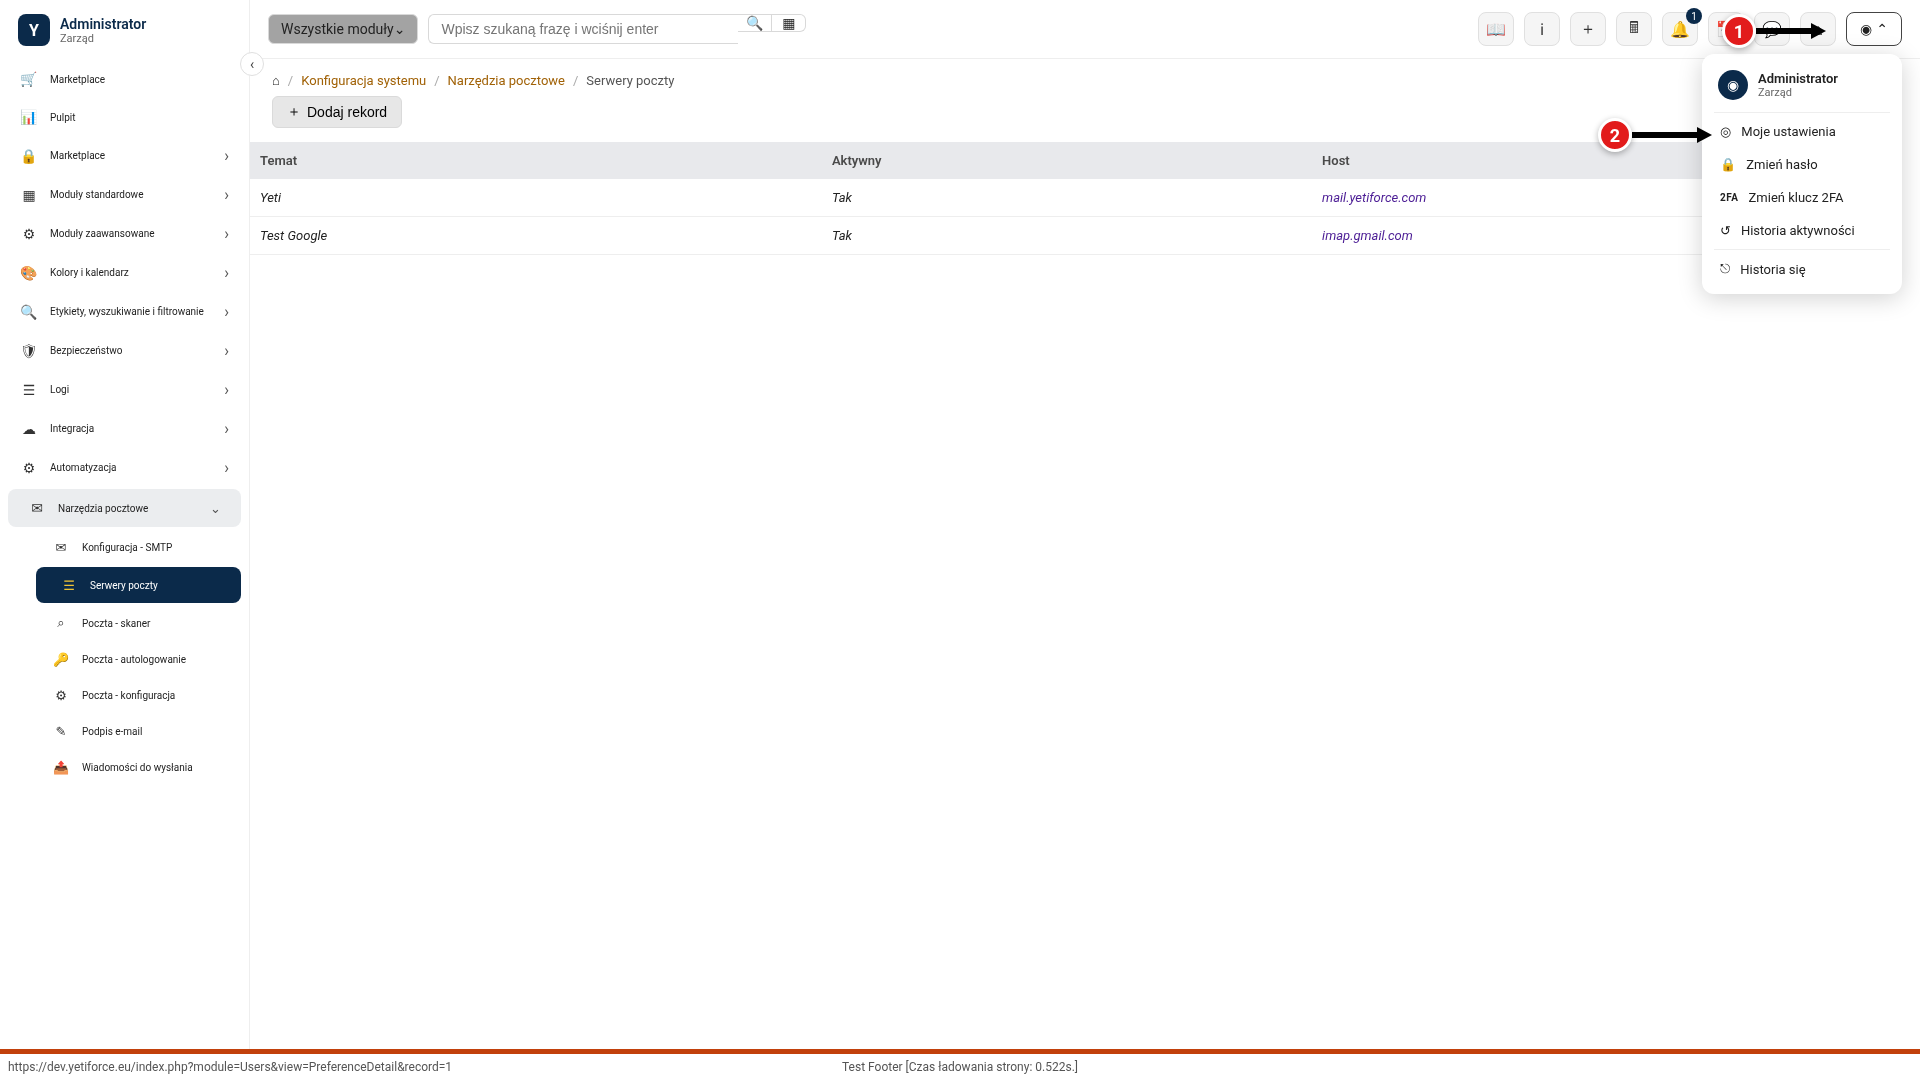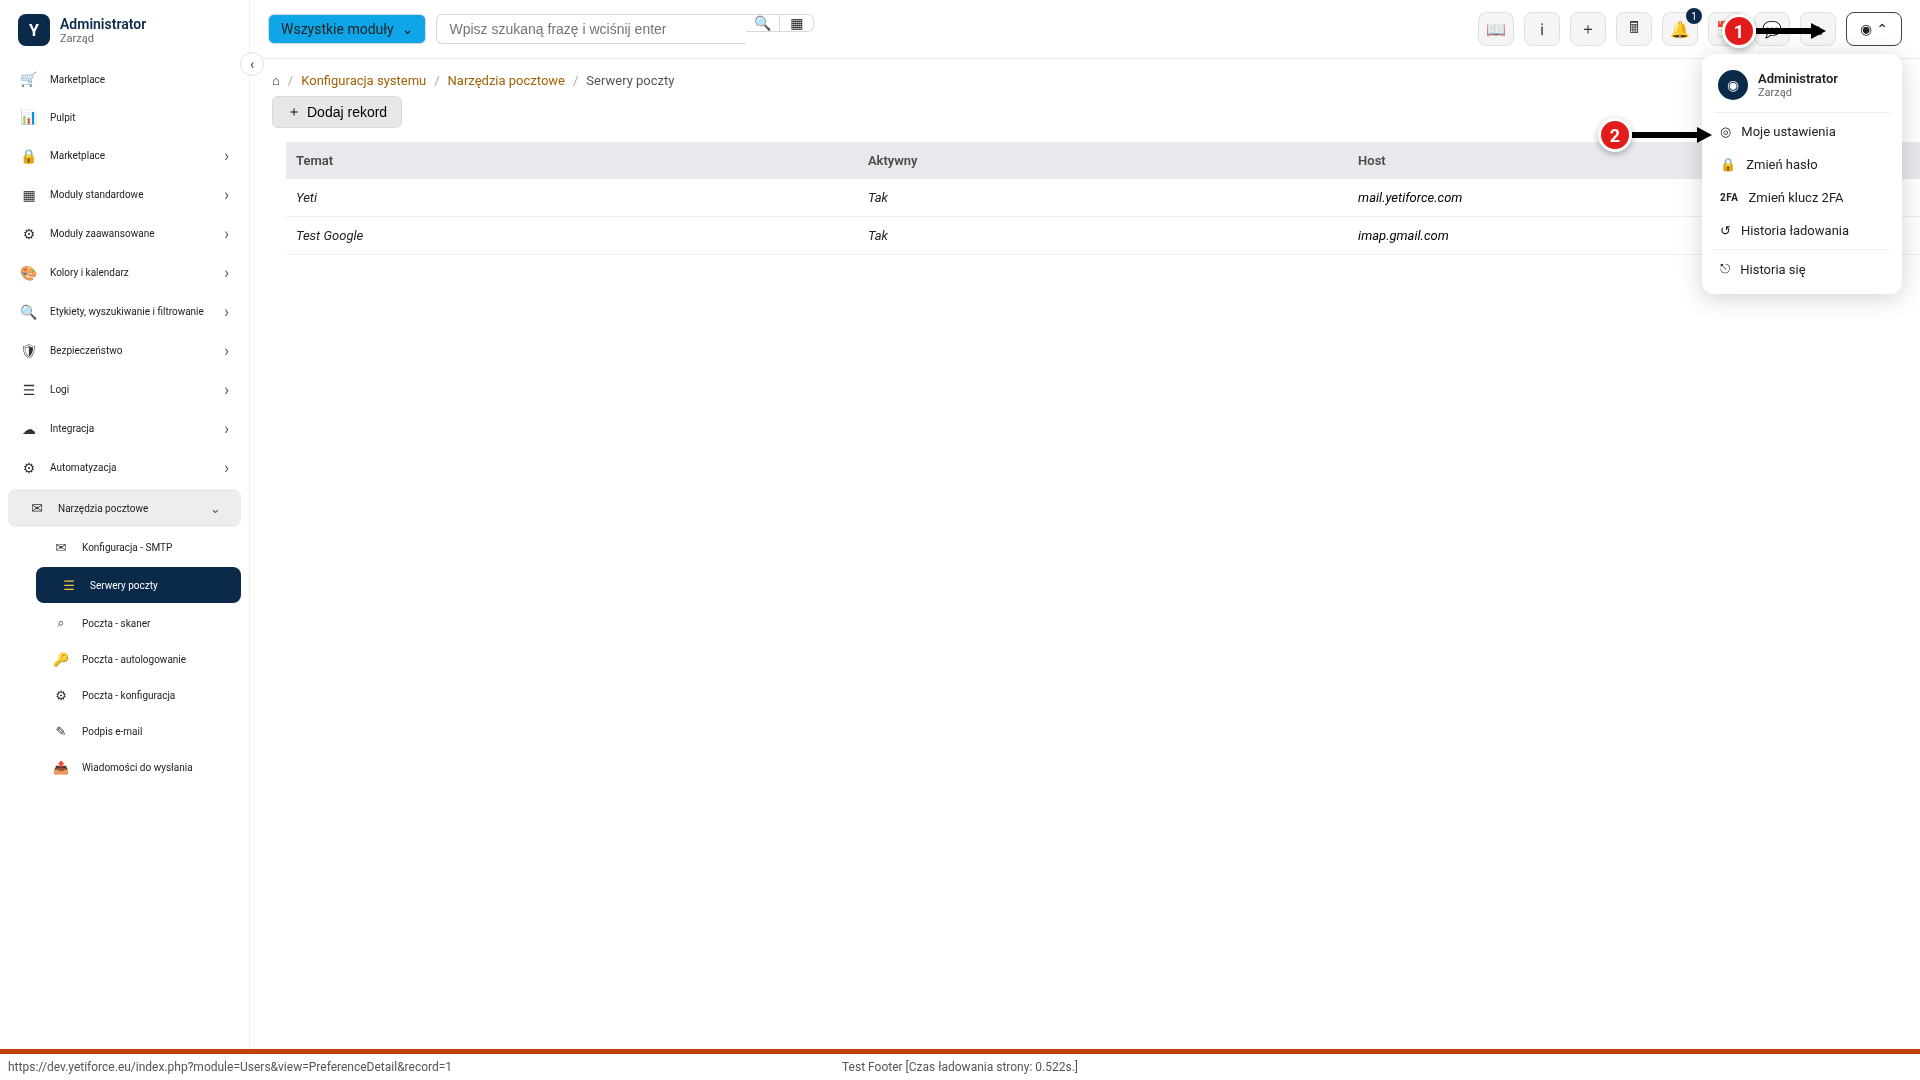--- a/index.html
+++ b/index.html
@@ -23,21 +23,21 @@
   .subnav .nav-item.active { background:#0b2a4a; color:#fff; border-radius:8px; margin:2px 8px;}
   .subnav .nav-item.active .nav-icon { color:#f0c235;}
   .nav-label { flex:1; font-size:10px; }
 
   
   .collapse-handle { position:absolute; left:240px; top:52px; width:24px; height:24px; background:#fff; border:1px solid #e0e0e0; border-radius:50%; display:flex; align-items:center; justify-content:center; z-index:3; color:#444; cursor:pointer;}
 
   
   .main { flex:1; display:flex; flex-direction:column; position:relative; padding-bottom: 42px;}
   .topbar { display:flex; align-items:center; gap:10px; padding:12px 18px; border-bottom:1px solid #eee; }
-  .module-select { border:1px solid #d9d9d9; border-radius:6px; padding:6px 12px; display:flex; align-items:center; gap:8px; background:#0ea5e9; cursor:pointer; font-size:14px;}
+  .module-select { border:1px solid #d9d9d9; border-radius:6px; padding:6px 12px; display:flex; align-items:center; background:#a3a3a3; cursor:pointer; font-size:14px;}
   .search-box { flex: 0 1 360px; display:flex; align-items:flex-start; }
   .search-input { border:1px solid #d9d9d9; border-right:none; border-radius:6px 0 0 6px; padding:6px 12px; width:310px; font-size:14px; outline:none;}
   .search-btn, .qr-btn { border:1px solid #d9d9d9; background:#fff; width:34px; display:flex;align-items:center;justify-content:center; cursor:pointer;}
   .search-btn { border-left:none; }
   .qr-btn { border-left:none; border-radius:0 6px 6px 0;}
   .spacer { flex:1; }
   .icon-btn { width:36px; height:34px; border:1px solid #e0e0e0; background:#f5f5f5; border-radius:8px; display:flex;align-items:center;justify-content:center; cursor:pointer; font-size:16px; color:#333; position:relative;}
   .user-btn { width:56px; height:34px; border:1px solid #444; border-radius:8px; display:flex;align-items:center;justify-content:center; gap:4px; cursor:pointer; background:#fff;}
   .badge { position:absolute; top:-5px; right:-5px; background:#0b2a4a; color:#fff; font-size:10px; min-width:16px; height:16px; border-radius:8px; display:flex;align-items:center;justify-content:center; padding:0 3px;}
 
@@ -50,24 +50,24 @@
   
   .toolbar { display:flex; align-items:center; padding:6px 22px 10px 22px;}
   .add-btn { background:#e7e7e7; border:1px solid #dadada; border-radius:6px; padding:6px 14px; cursor:pointer; display:flex;align-items:center; gap:6px; font-size:14px;}
   .pager { margin-left:auto; display:flex; align-items:center; gap:0; }
   .pager .pg { border:1px solid #d9d9d9; padding:5px 12px; background:#fff; cursor:pointer; font-size:14px; margin-left:-1px;}
   .pager .pg.first-page { border-radius:6px 0 0 6px;}
   .pager .pg.active-page { background:#0b2a4a; color:#fff; border-color:#0b2a4a;}
   .pager .pg:last-child { border-radius:0 6px 6px 0; }
 
   
-  .tbl { margin:4px 36px; border-collapse: collapse; width:calc(100% - 36px); font-size:13px; }
+  .tbl { margin:4px 0; border-collapse: collapse; width:calc(100% - 36px); font-size:13px; }
   .tbl th { background:#e8e9ec; color:#4a4a4a; text-align:left; font-weight:600; padding:11px 10px; }
   .tbl td { padding:11px 10px; border-bottom:1px solid #eee;font-style:italic; }
-  .tbl td a { color:#000000; text-decoration:none;text-align:right; }
+  .tbl td a { color:#4c1d95; text-decoration:none;text-align:right; }
 
   
   .user-menu { position:absolute; top:54px; right:18px; width:200px; background:#fff; border-radius:12px; box-shadow:0 4px 24px rgba(0,0,0,0.18); padding:8px 0; z-index:10; }
   .user-menu .um-head { display:flex; gap:10px; align-items:center; padding:8px 16px 10px 16px;}
   .avatar { width:30px; height:30px; border-radius:50%; background:#0b2a4a; color:#fff; display:flex;align-items:center;justify-content:center;font-size:14px;}
   .um-head .uname { font-weight:600; font-size:13px;}
   .um-head .urole { font-size:11px; color:#666;}
   .um-item { display:flex; gap:10px; align-items:center; padding:9px 18px; cursor:pointer; font-size:13px;}
   .um-sep { height:1px; background:#eee; margin:2px 12px;}
   .tfa { font-size:10px; font-weight:700; letter-spacing:0.5px;}
@@ -303,21 +303,21 @@
     <div class="um-item">
       <span>🔒</span>
       <span>Zmień hasło</span>
     </div>
     <div class="um-item">
       <span class="tfa">2FA</span>
       <span>Zmień klucz 2FA</span>
     </div>
     <div class="um-item">
       <span>↺</span>
-      <span>Historia ładowania</span>
+      <span>Historia aktywności</span>
     </div>
     <div class="um-sep"></div>
     <div class="um-item">
       <span>⎋</span>
       <span>Historia się</span>
     </div>
   </div>
 
 </div>
 

